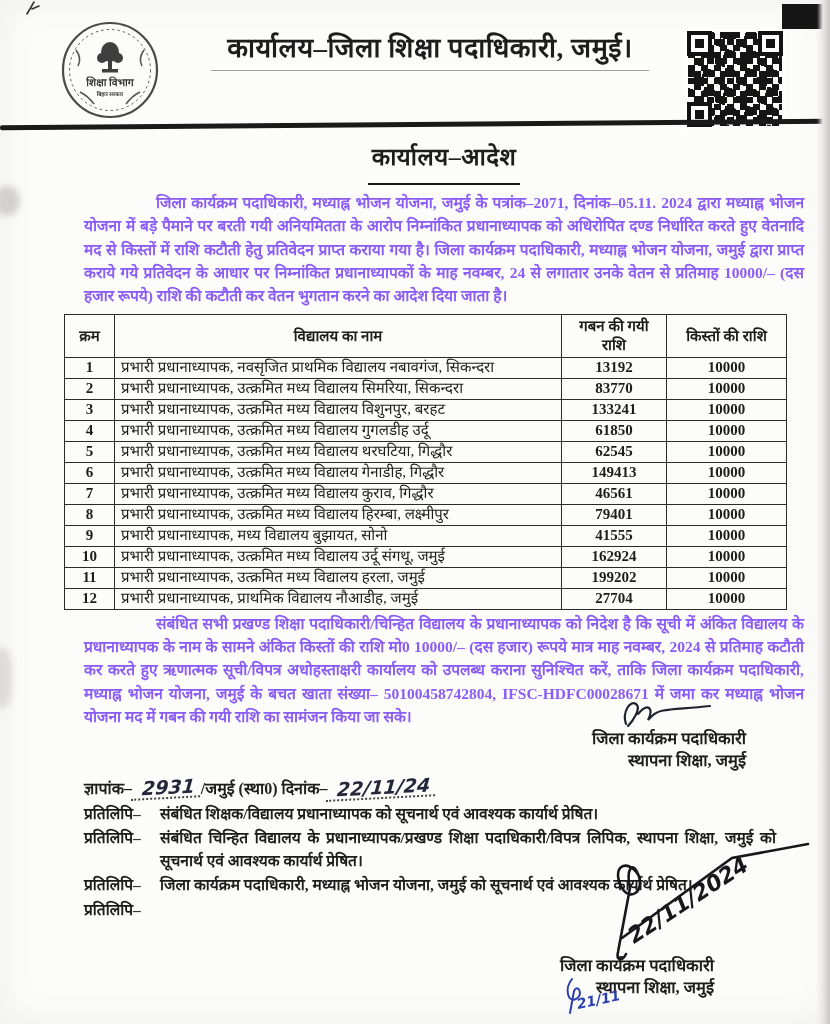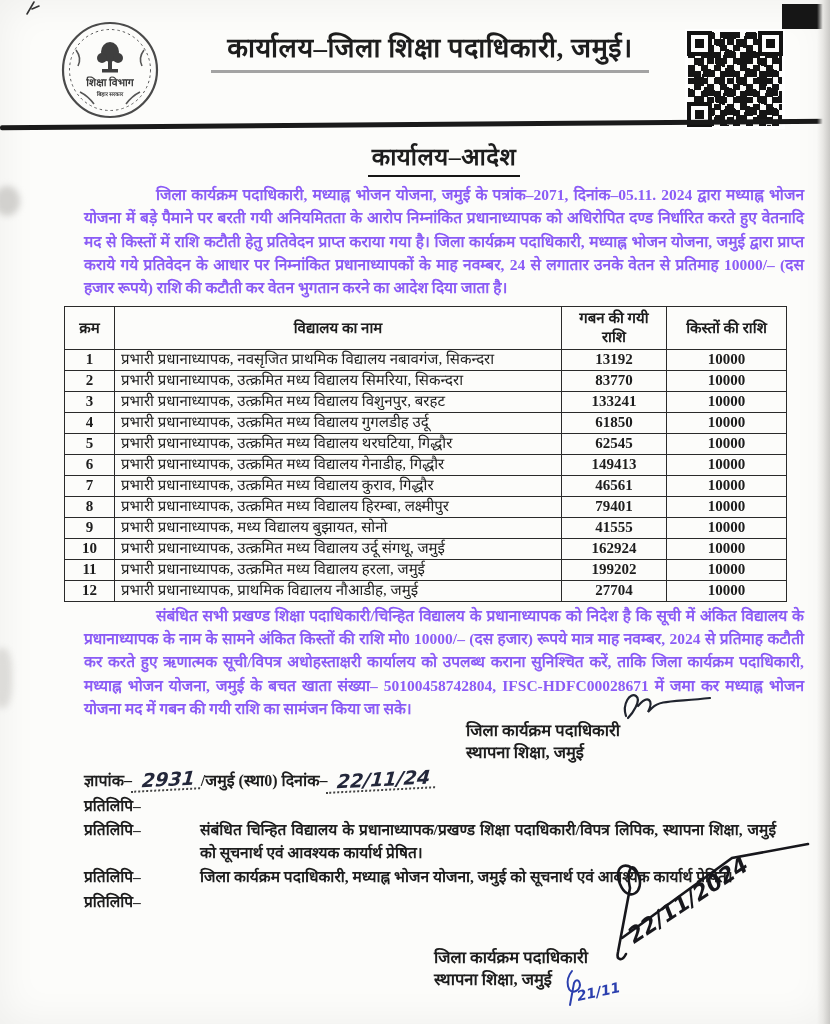--- a/index.html
+++ b/index.html
@@ -14,59 +14,59 @@
   .smudge2 { position:absolute; left:-8px; top:648px; width:20px; height:60px; background:#dddcd9;
              border-radius:40%; filter:blur(3px); }
   .corner-black { position:absolute; top:4px; right:1px; width:47px; height:25px; background:#161616; }
   .pen-mark { position:absolute; top:0; left:24px; }
 
   
   .header { position:relative; height:122px; }
   .seal { position:absolute; left:60px; top:20px; width:100px; height:100px; }
   .head-center { position:absolute; left:165px; right:135px; top:28px; text-align:center; }
   .doc-title { display:inline-block; font-size:27px; font-weight:bold; letter-spacing:.5px;
-               border-bottom:3px solid #a3a3a3; padding:0 16px 5px; white-space:nowrap; }
+               border-bottom:1px solid #a3a3a3; padding:0 16px 5px; white-space:nowrap; }
   .doc-email { margin-top:7px; font-size:13.5px; font-weight:bold; color:#222; }
   .qr { position:absolute; right:48px; top:32px; width:94px; height:94px; background-color:#fff;
         background:
           conic-gradient(#151515 25%, transparent 0 50%, #151515 0 75%, transparent 0) 0 0/13px 13px,
           conic-gradient(transparent 30%, #151515 0 55%, transparent 0 80%, #151515 0) 6px 7px/21px 19px;
         outline:3px solid #fff; }
   .qr .f { position:absolute; width:25px; height:25px; border:4px solid #131313; background:#fff; }
   .qr .f::after { content:""; position:absolute; inset:4px; background:#131313; }
   .qr .f.tl { left:-1px; top:-1px; } .qr .f.tr { right:-1px; top:-1px; } .qr .f.bl { left:-1px; bottom:-1px; }
   .rule { position:relative; z-index:2; height:5px; background:#1a1a1a; margin:0 2px 0 0;
           transform:rotate(-.45deg); border-radius:2px; }
 
   
   .content { padding:8px 26px 0 84px; }
   .order-heading { display:block; width:fit-content; margin:4px auto 6px; font-size:24px; font-weight:bold;
-                   border-bottom:2.5px solid #161616; padding:0 4px 3px; letter-spacing:.5px; }
+                   border-bottom:2.5px solid #161616; padding:0 4px 11px; letter-spacing:.5px; }
   .para { font-size:15.5px; font-weight:600; text-align:justify; line-height:1.5; color:#8b5cf6; }
   .para.indent { text-indent:72px; }
 
   table.deduction { border-collapse:collapse; width:722px; margin:7px 0 2px -20px; table-layout:fixed; }
   .deduction th, .deduction td { border:1.5px solid #2a2a2a; font-size:15px; padding:0 6px; height:21px;
                                  font-weight:400; line-height:1.25; }
   .deduction th { font-weight:bold; text-align:center; padding:2px 4px; }
   .deduction td.c { text-align:center; font-weight:600; }
   .deduction col.sn { width:50px; } .deduction col.nm { width:447px; }
   .deduction col.a1 { width:105px; } .deduction col.a2 { width:120px; }
 
   
-  .sig-block { width:280px; margin-left:auto; margin-right:58px; text-align:left;
+  .sig-block { width:280px; margin-left:auto; margin-right:58px; text-align:right;
                font-size:16.5px; font-weight:bold; line-height:1.35; position:relative; }
   .sig-block .scrawl1 { position:absolute; right:28px; top:-34px; }
 
   .memo-line { margin-top:4px; font-size:16px; font-weight:bold; white-space:nowrap; }
   .hw { display:inline-block; font-family:"DejaVu Sans",sans-serif; font-style:italic; font-weight:bold;
         color:#23273a; font-size:19px; transform:rotate(-3deg) skewX(-8deg);
         border-bottom:2px dotted #444; padding:0 6px 0 10px; line-height:1; }
   .copies { margin-top:3px; position:relative; }
-  .copy { display:flex; font-size:15.5px; font-weight:600; line-height:1.5; margin-top:1px;gap:40px; }
+  .copy { display:flex; font-size:15.5px; font-weight:600; line-height:1.5; margin-top:1px; }
   .copy .lbl { flex:0 0 76px; font-weight:bold; }
   .copy .txt { flex:1; text-align:justify; padding-right:28px; }
 
   .big-sign { position:absolute; right:18px; top:840px; z-index:3; }
   .sig2 { margin:34px 90px 0 auto; }
   .sig2 .blue-scrawl { position:absolute; left:120px; top:18px; }
   .bottom-pad { height:60px; }
   svg text.seal-t { font-family:"Liberation Serif",serif; font-weight:bold; fill:#3a3a3a; }
   svg text.hw-t { font-family:"DejaVu Sans",sans-serif; font-style:italic; font-weight:bold; }
 </style>
@@ -217,20 +217,21 @@
       <div>स्थापना शिक्षा, जमुई</div>
     </div>
 
     <div class="memo-line">
       <span>ज्ञापांक–</span><span class="hw">2931</span><span>/जमुई (स्था0) दिनांक–</span><span class="hw">22/11/24</span>
     </div>
 
     <div class="copies">
       <div class="copy">
         <span class="lbl">प्रतिलिपि–</span>
+        <span class="txt">संबंधित शिक्षक/विद्यालय प्रधानाध्यापक को सूचनार्थ एवं आवश्यक कार्यार्थ प्रेषित।</span>
       </div>
       <div class="copy">
         <span class="lbl">प्रतिलिपि–</span>
         <span class="txt">संबंधित चिन्हित विद्यालय के प्रधानाध्यापक/प्रखण्ड शिक्षा पदाधिकारी/विपत्र लिपिक, स्थापना शिक्षा, जमुई को सूचनार्थ एवं आवश्यक कार्यार्थ प्रेषित।</span>
       </div>
       <div class="copy">
         <span class="lbl">प्रतिलिपि–</span>
         <span class="txt">जिला कार्यक्रम पदाधिकारी, मध्याह्न भोजन योजना, जमुई को सूचनार्थ एवं आवश्यक कार्यार्थ प्रेषित।</span>
       </div>
       <div class="copy">

